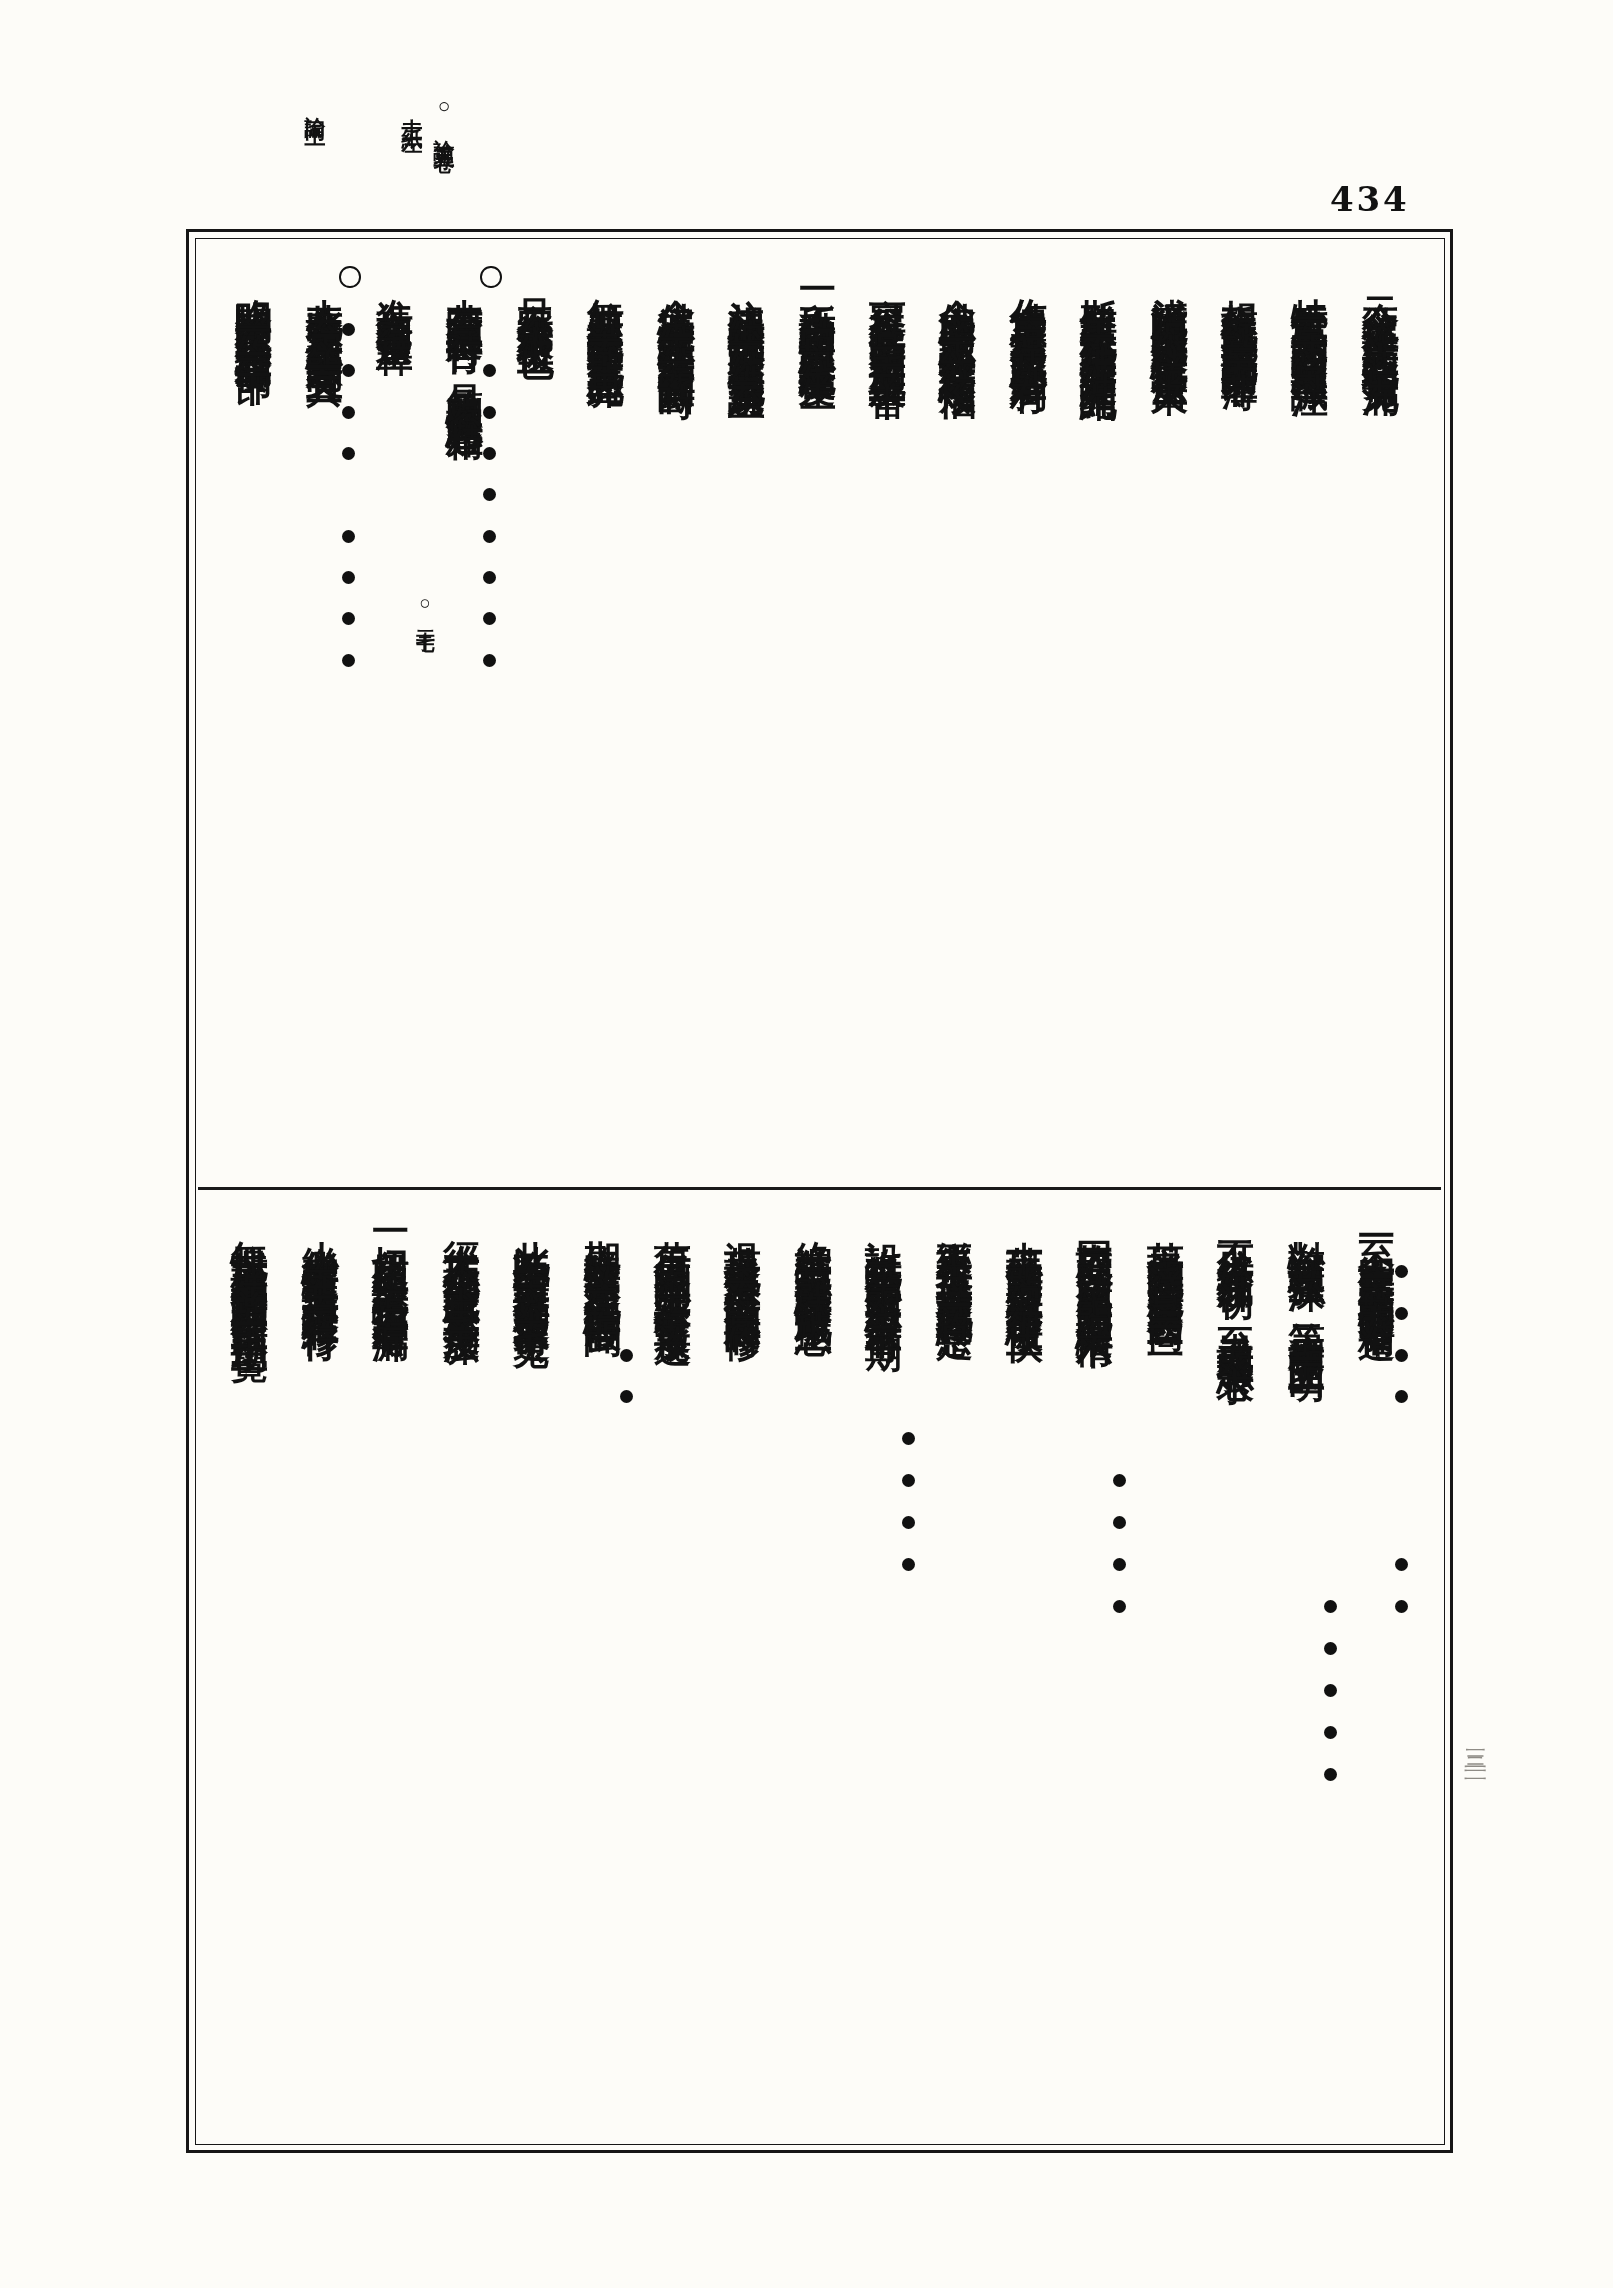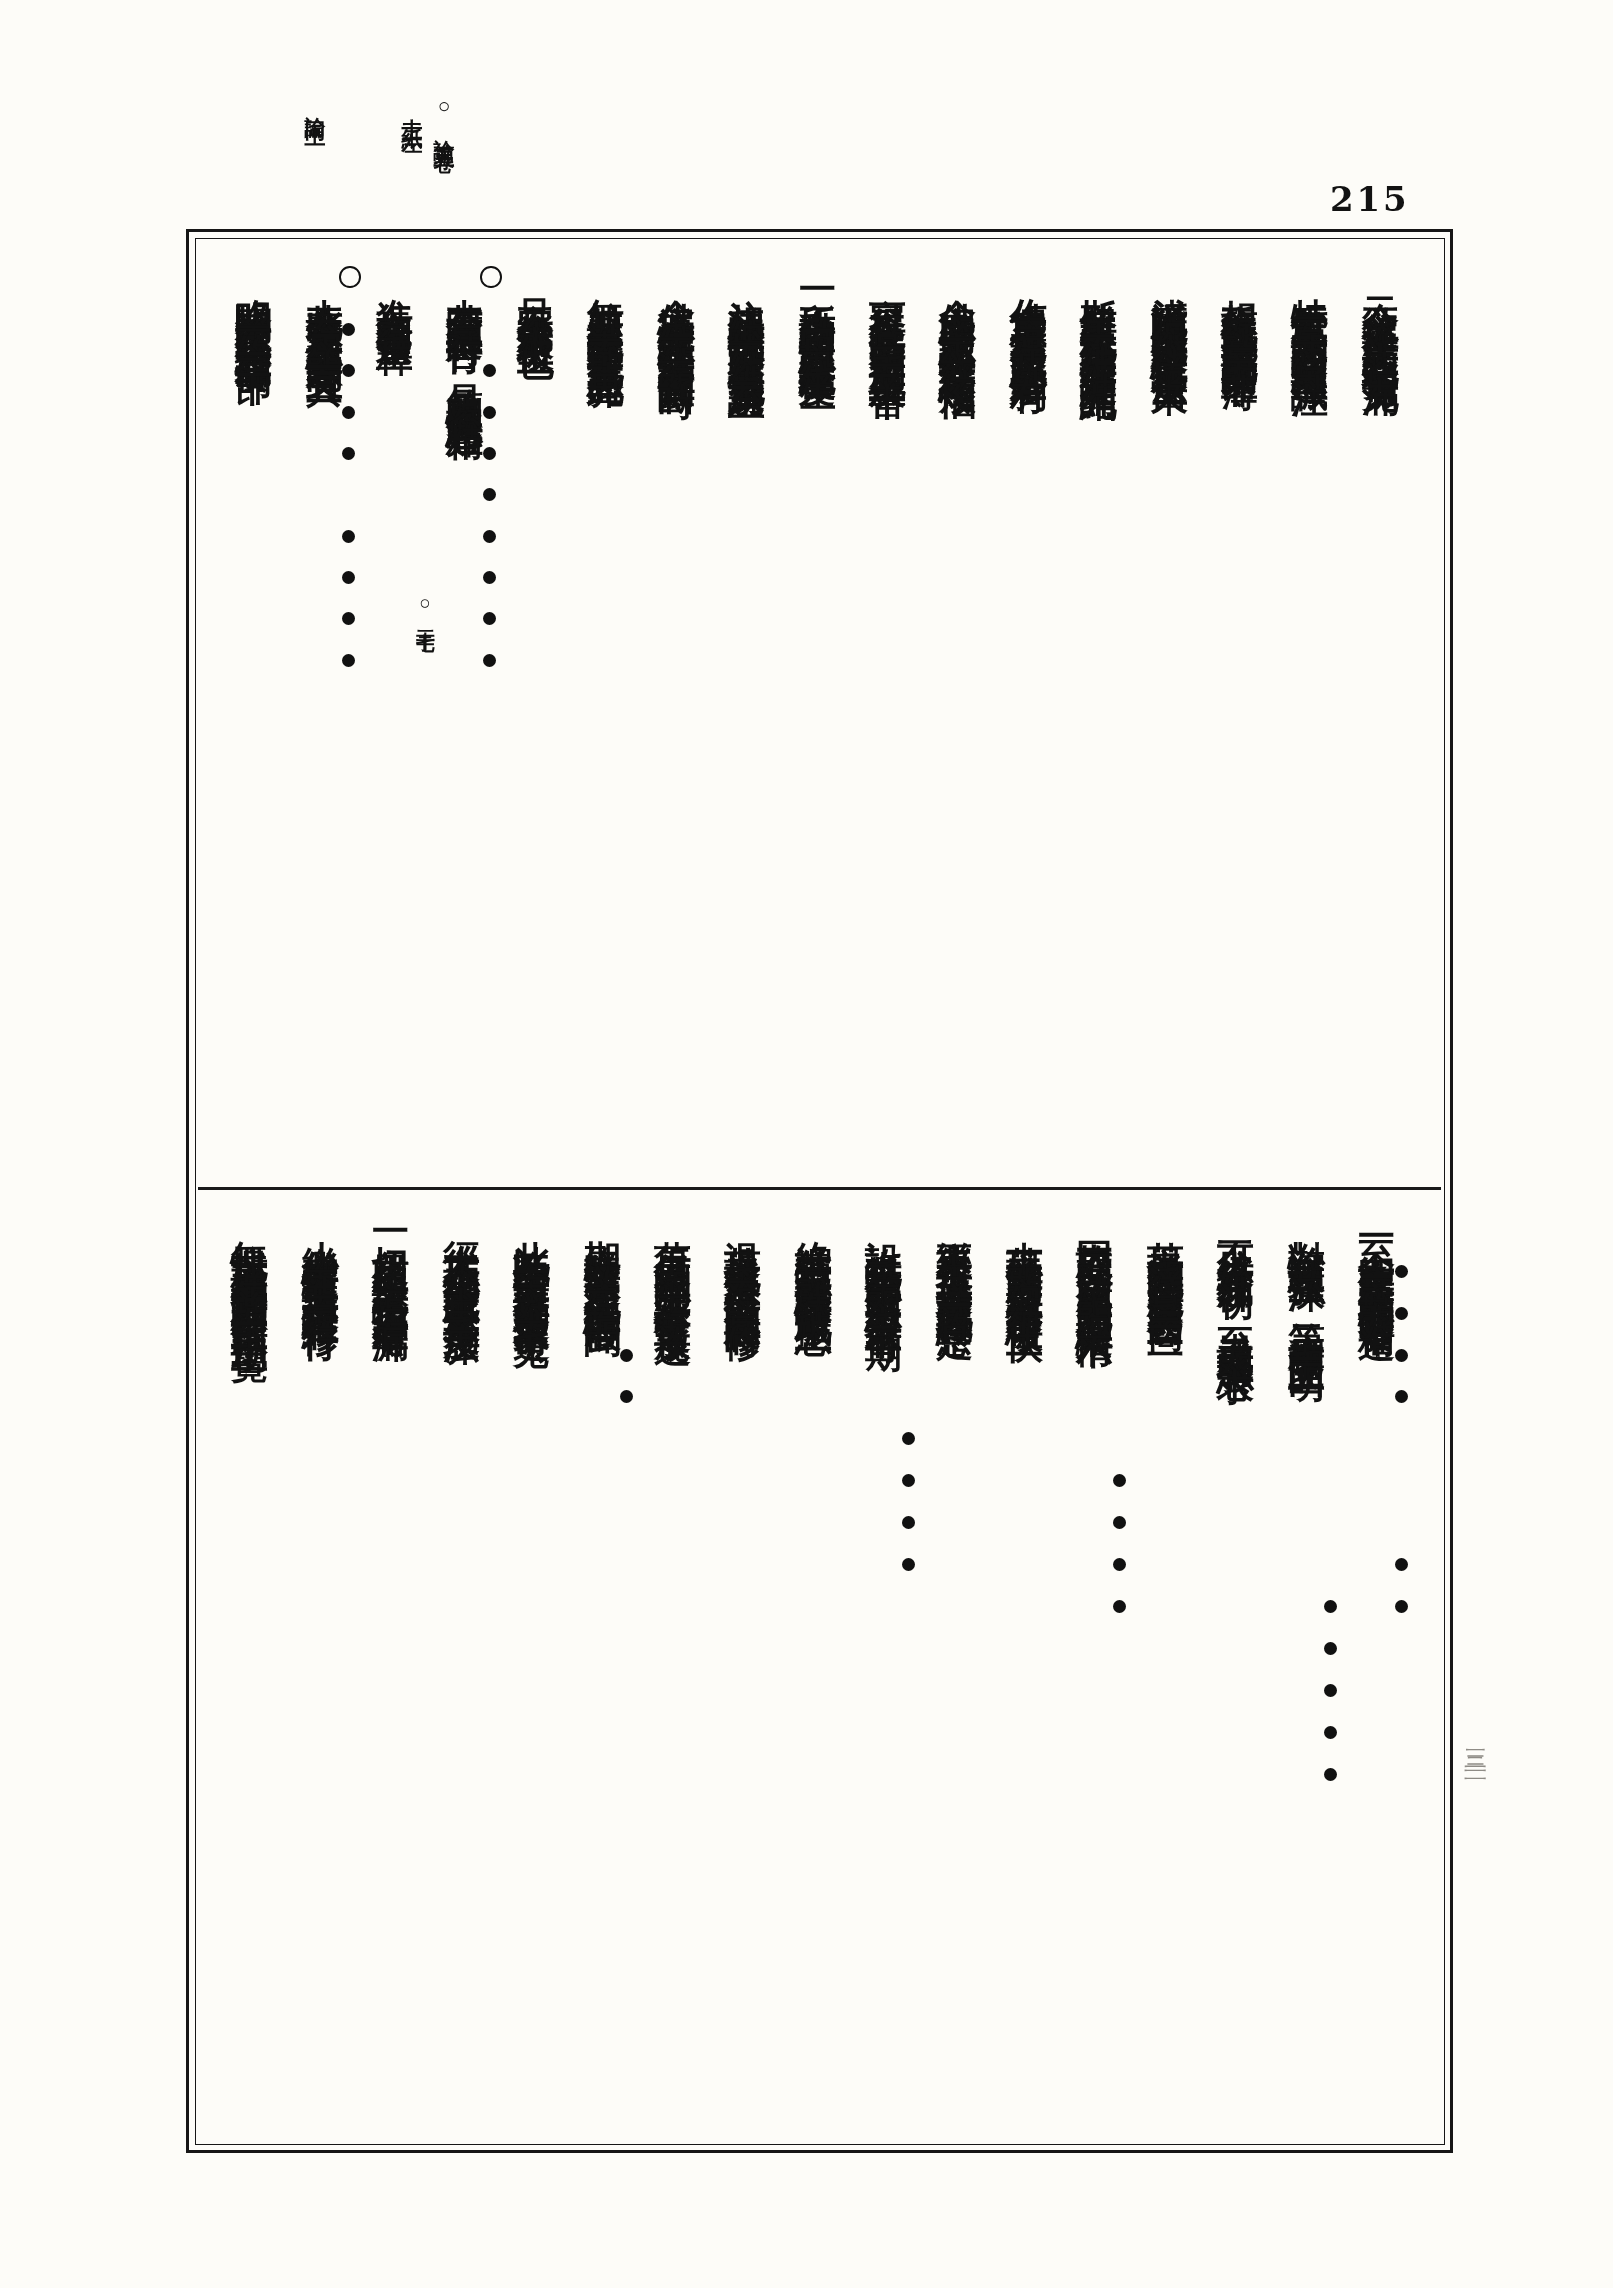--- a/index.html
+++ b/index.html
@@ -25,21 +25,21 @@
 </style>
 </head>
 <body>
 
 <div class="page">
 
   <div class="vtext mnote" style="left:430px;top:94px;">○論第五卷</div>
   <div class="vtext mnote" style="left:398px;top:102px;">十三紙左</div>
   <div class="vtext mnote" style="left:301px;top:100px;">論同上</div>
 
-  <div class="page-number">215</div>
+  <div class="page-number">434</div>
 
   <div class="frame">
     <div class="frame-inner"></div>
     <div class="divider"></div>
   </div>
 
   <div class="blocks" id="top-block">
       <div class="vtext vcol tb" style="left: 1355px; top: 269px;">云今欲往生淨土作業之人知此娑婆苦切充滿</div>
       <div class="vtext vcol tb" style="left: 1284px; top: 269px;">特生厭背不可久居聞說西方勝樂無極專誠注</div>
       <div class="vtext vcol tb" style="left: 1214px; top: 269px;">想誓往無疑旣能永滅苦流長辭染界卽非薄</div>

